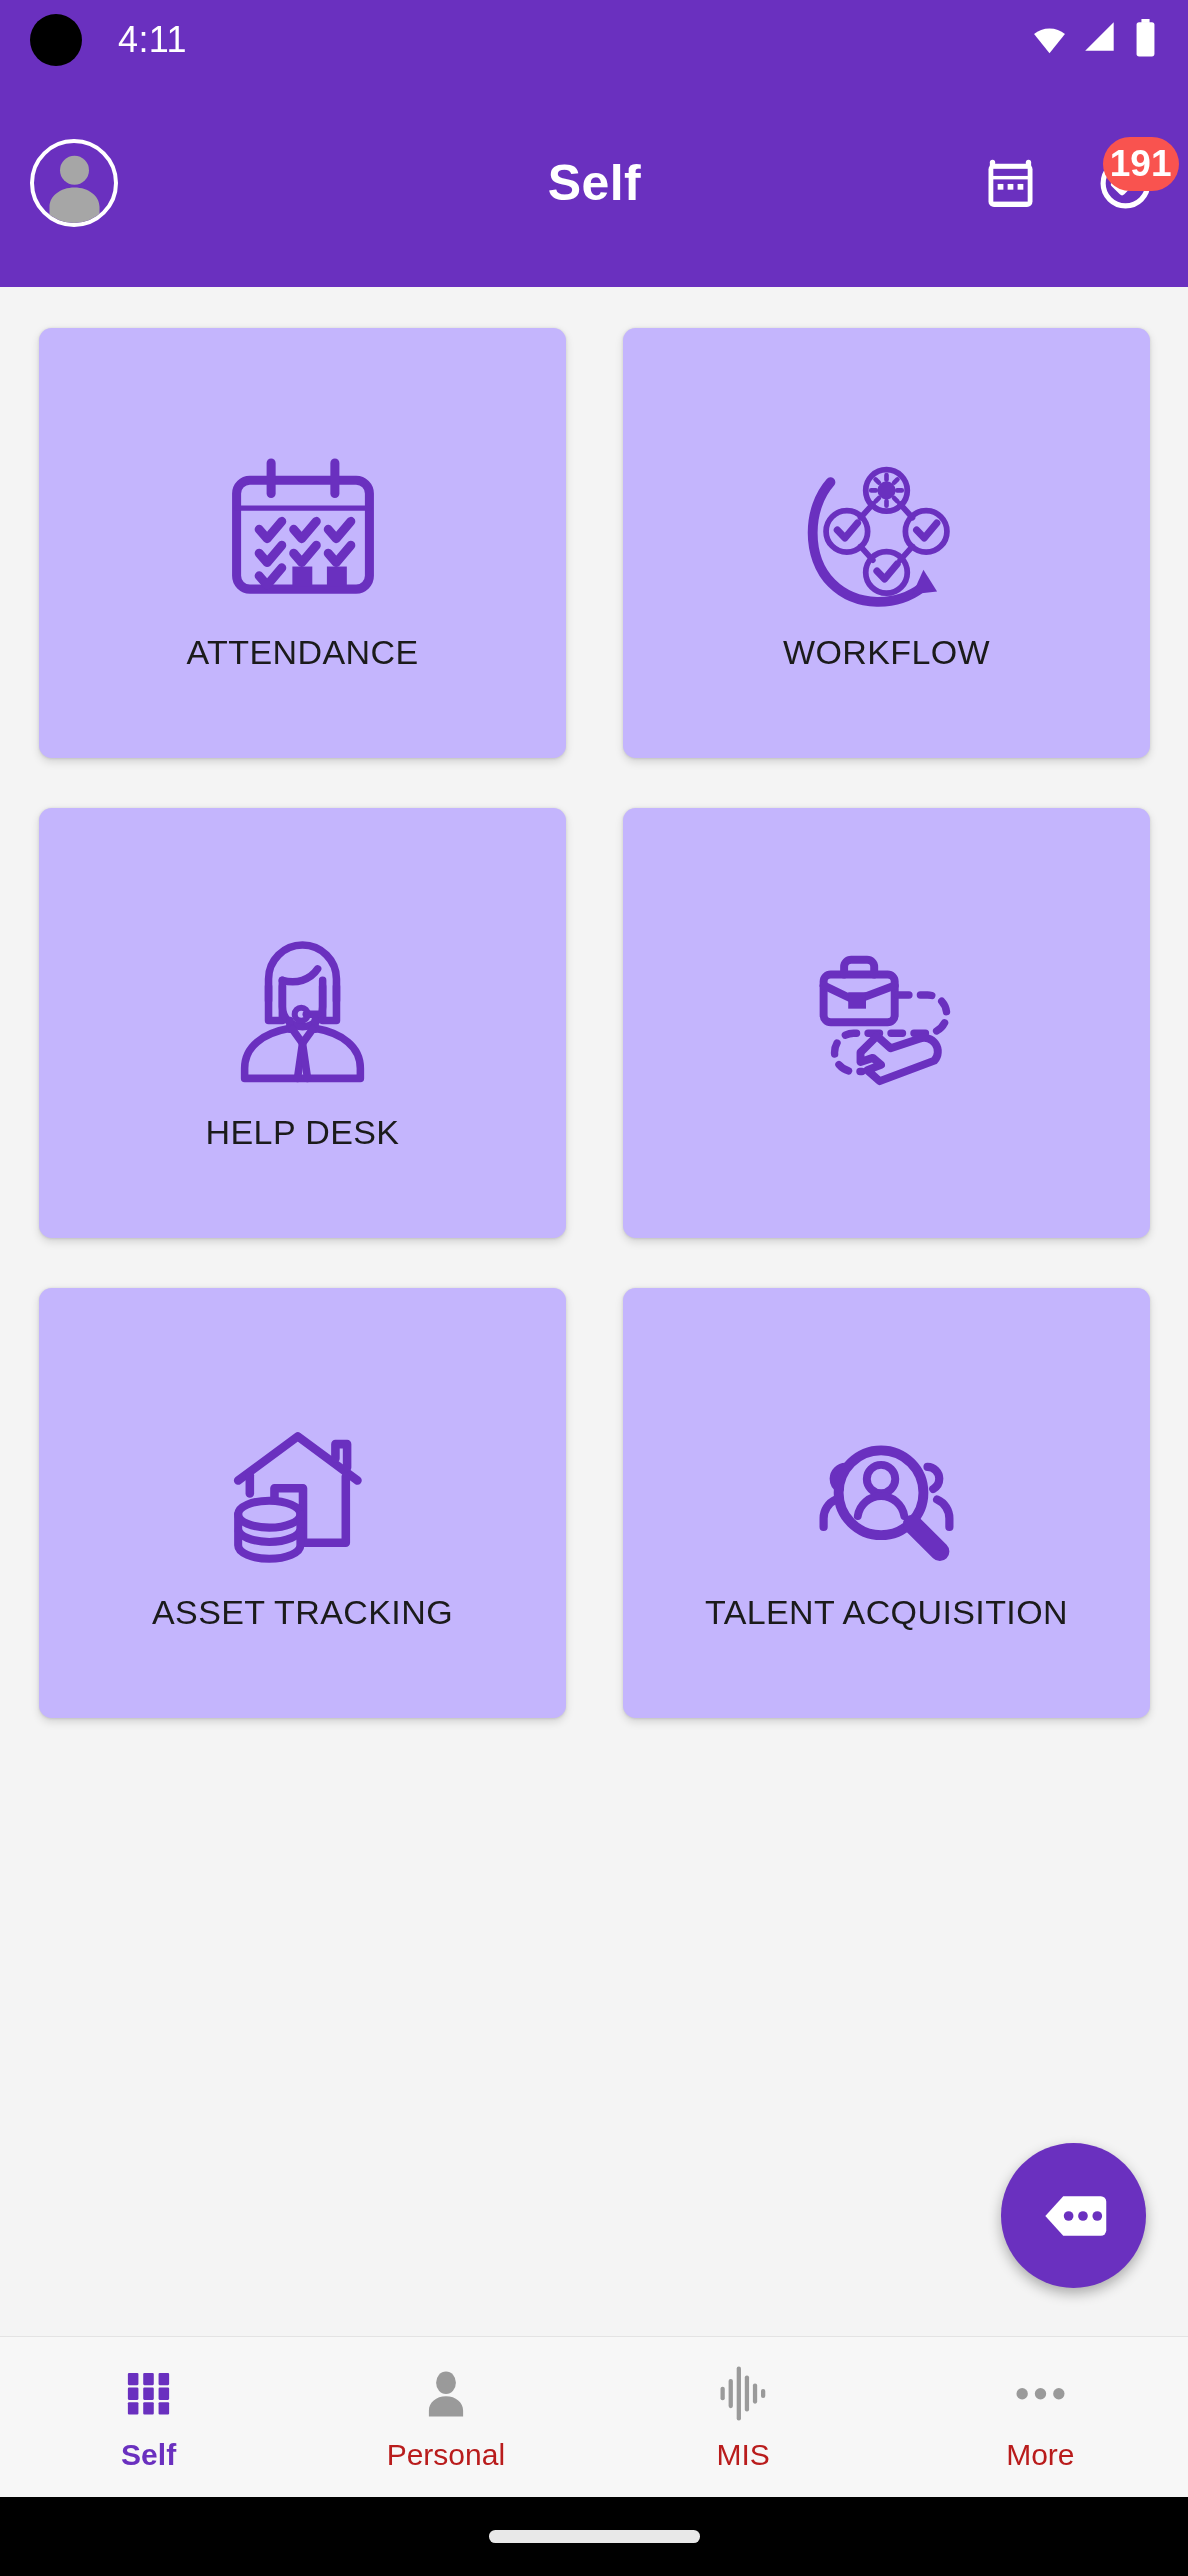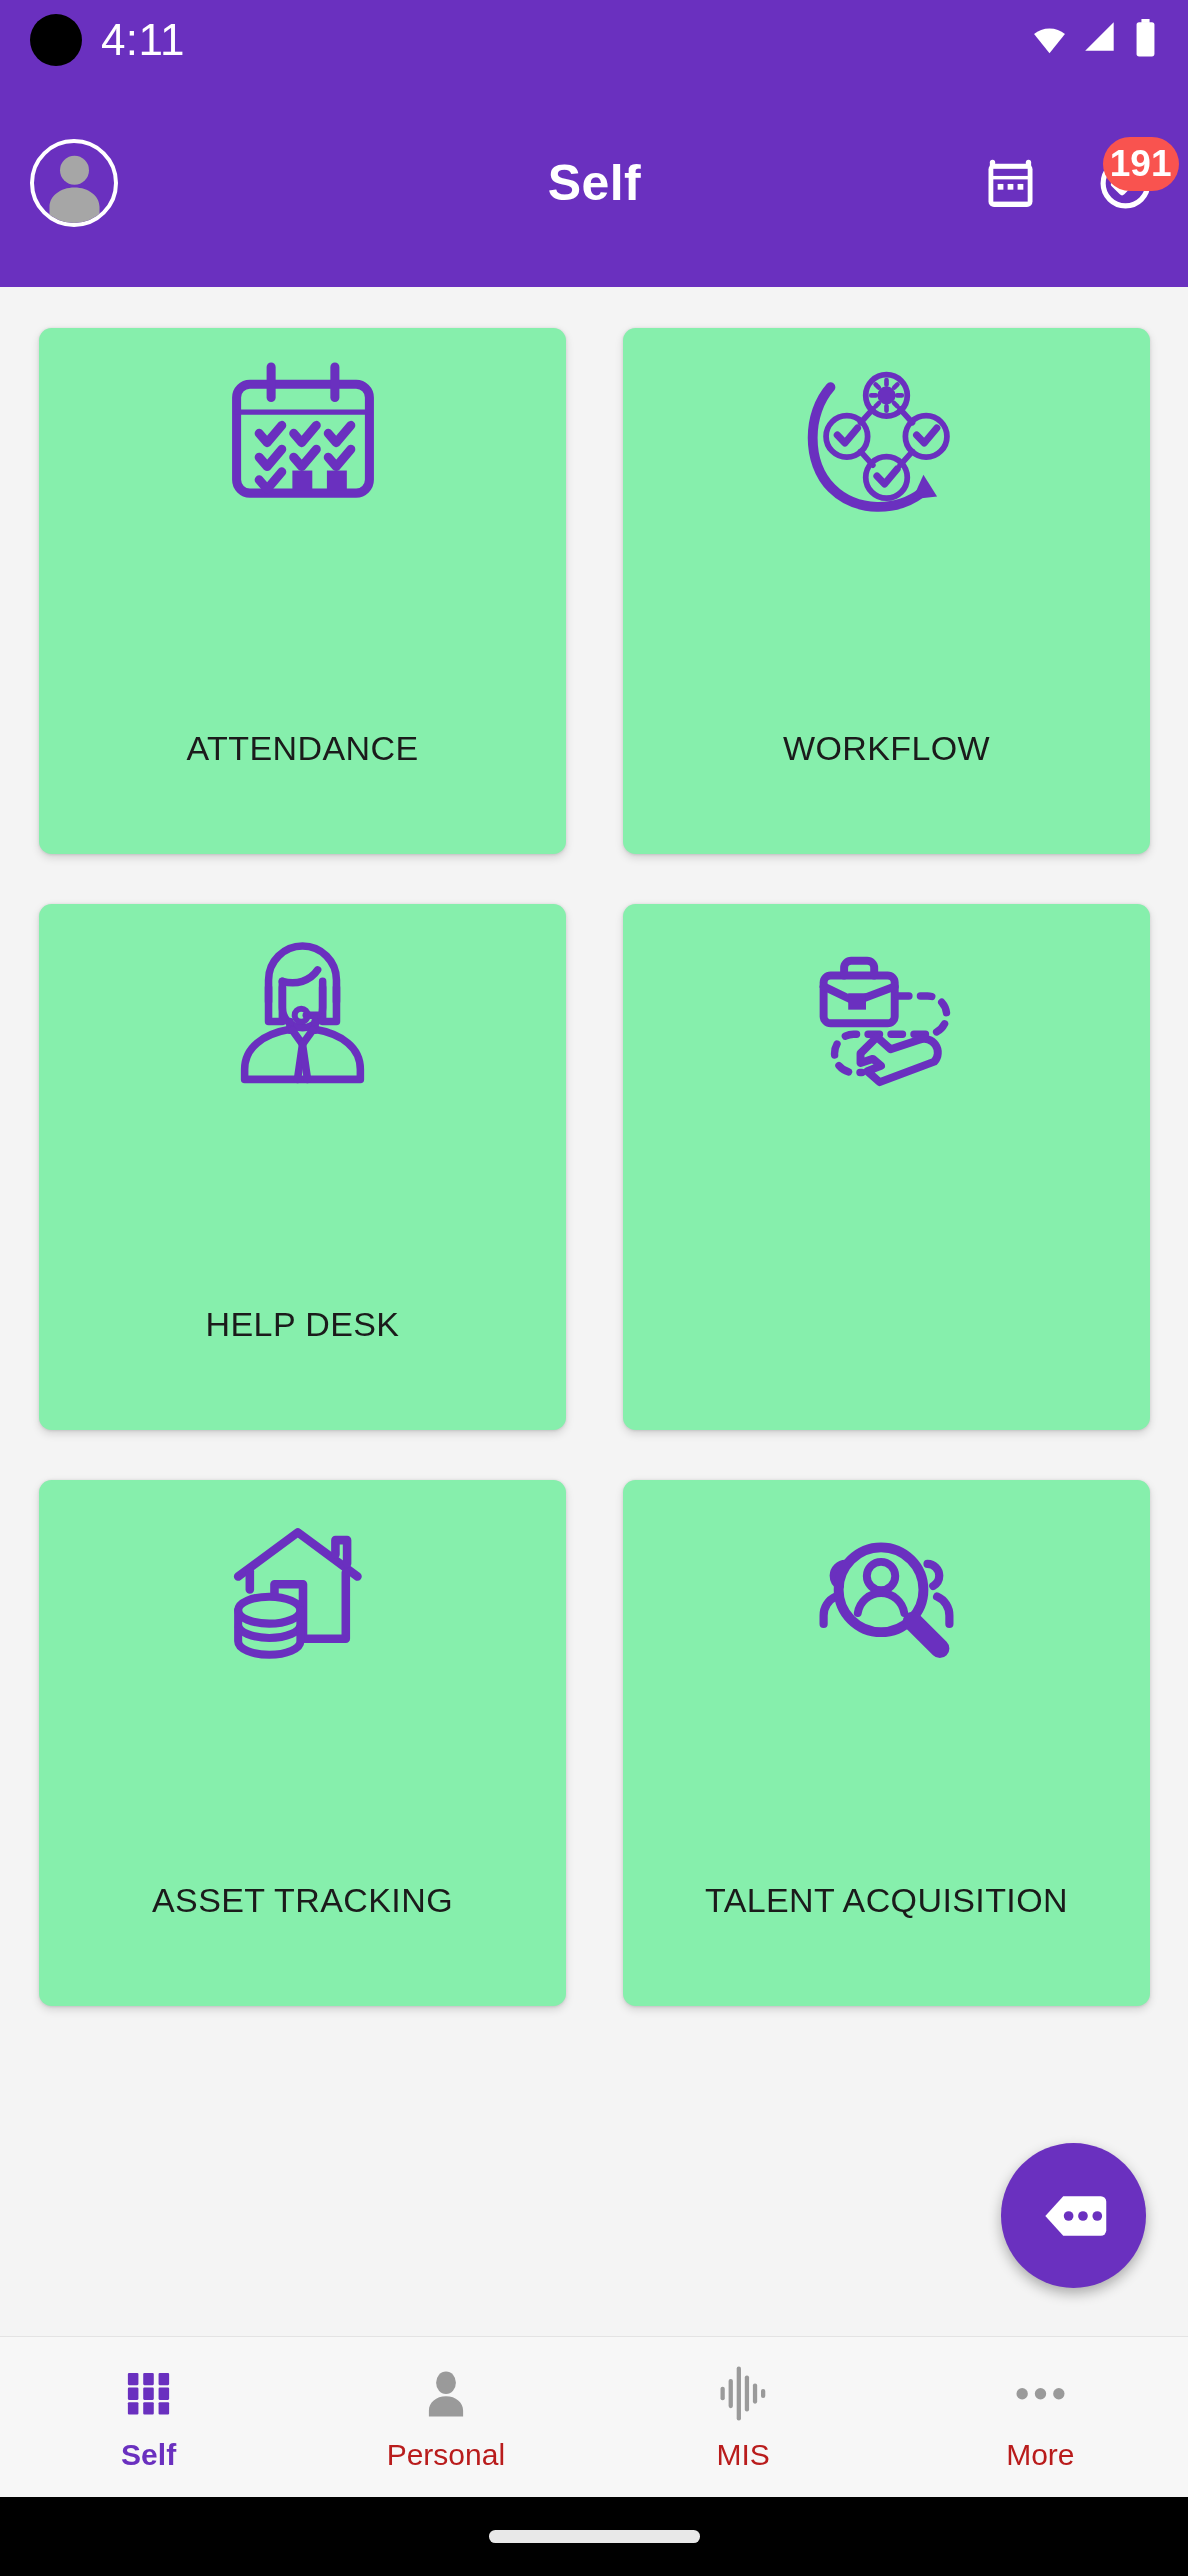--- a/index.html
+++ b/index.html
@@ -23,22 +23,22 @@
     display:flex; align-items:center;
     padding:0 30px;
     flex:none;
     position:relative;
   }
   .punchhole {
     width:52px; height:52px; border-radius:50%;
     background:#000; flex:none;
   }
   .clock {
-    color:#fff; font-size:44px; letter-spacing:0.4px;
-    margin-left:19px; font-weight:400;
+    color:#fff; font-size:36px; letter-spacing:0.4px;
+    margin-left:36px; font-weight:400;
   }
   .status-right {
     margin-left:auto; display:flex; align-items:center; gap:12.5px;
   }
 
   
   .appbar {
     height:208px;
     background:#6a30bf;
     display:flex; align-items:center;
@@ -82,26 +82,26 @@
     position:relative;
     overflow:hidden;
   }
   .grid {
     display:grid;
     grid-template-columns:1fr 1fr;
     column-gap:57px;
     row-gap:50px;
   }
   .card {
-    background:#86efac;
+    background:#c4b5fd;
     border-radius:12.5px;
-    height:526px;
+    height:430px;
     box-shadow:0 3.6px 9px rgba(0,0,0,.13), 0 0.9px 2.7px rgba(0,0,0,.10);
     display:flex; flex-direction:column;
-    align-items:center; justify-content:flex-start;
+    align-items:center; justify-content:center;
     position:relative;
   }
   .card-icon {
     height:224px;
     display:flex; align-items:center; justify-content:center;
     margin-bottom:14.3px;
   }
   .card-label {
     font-size:34px; color:#1b1b1b; font-weight:400;
     letter-spacing:0.4px; text-align:center;

